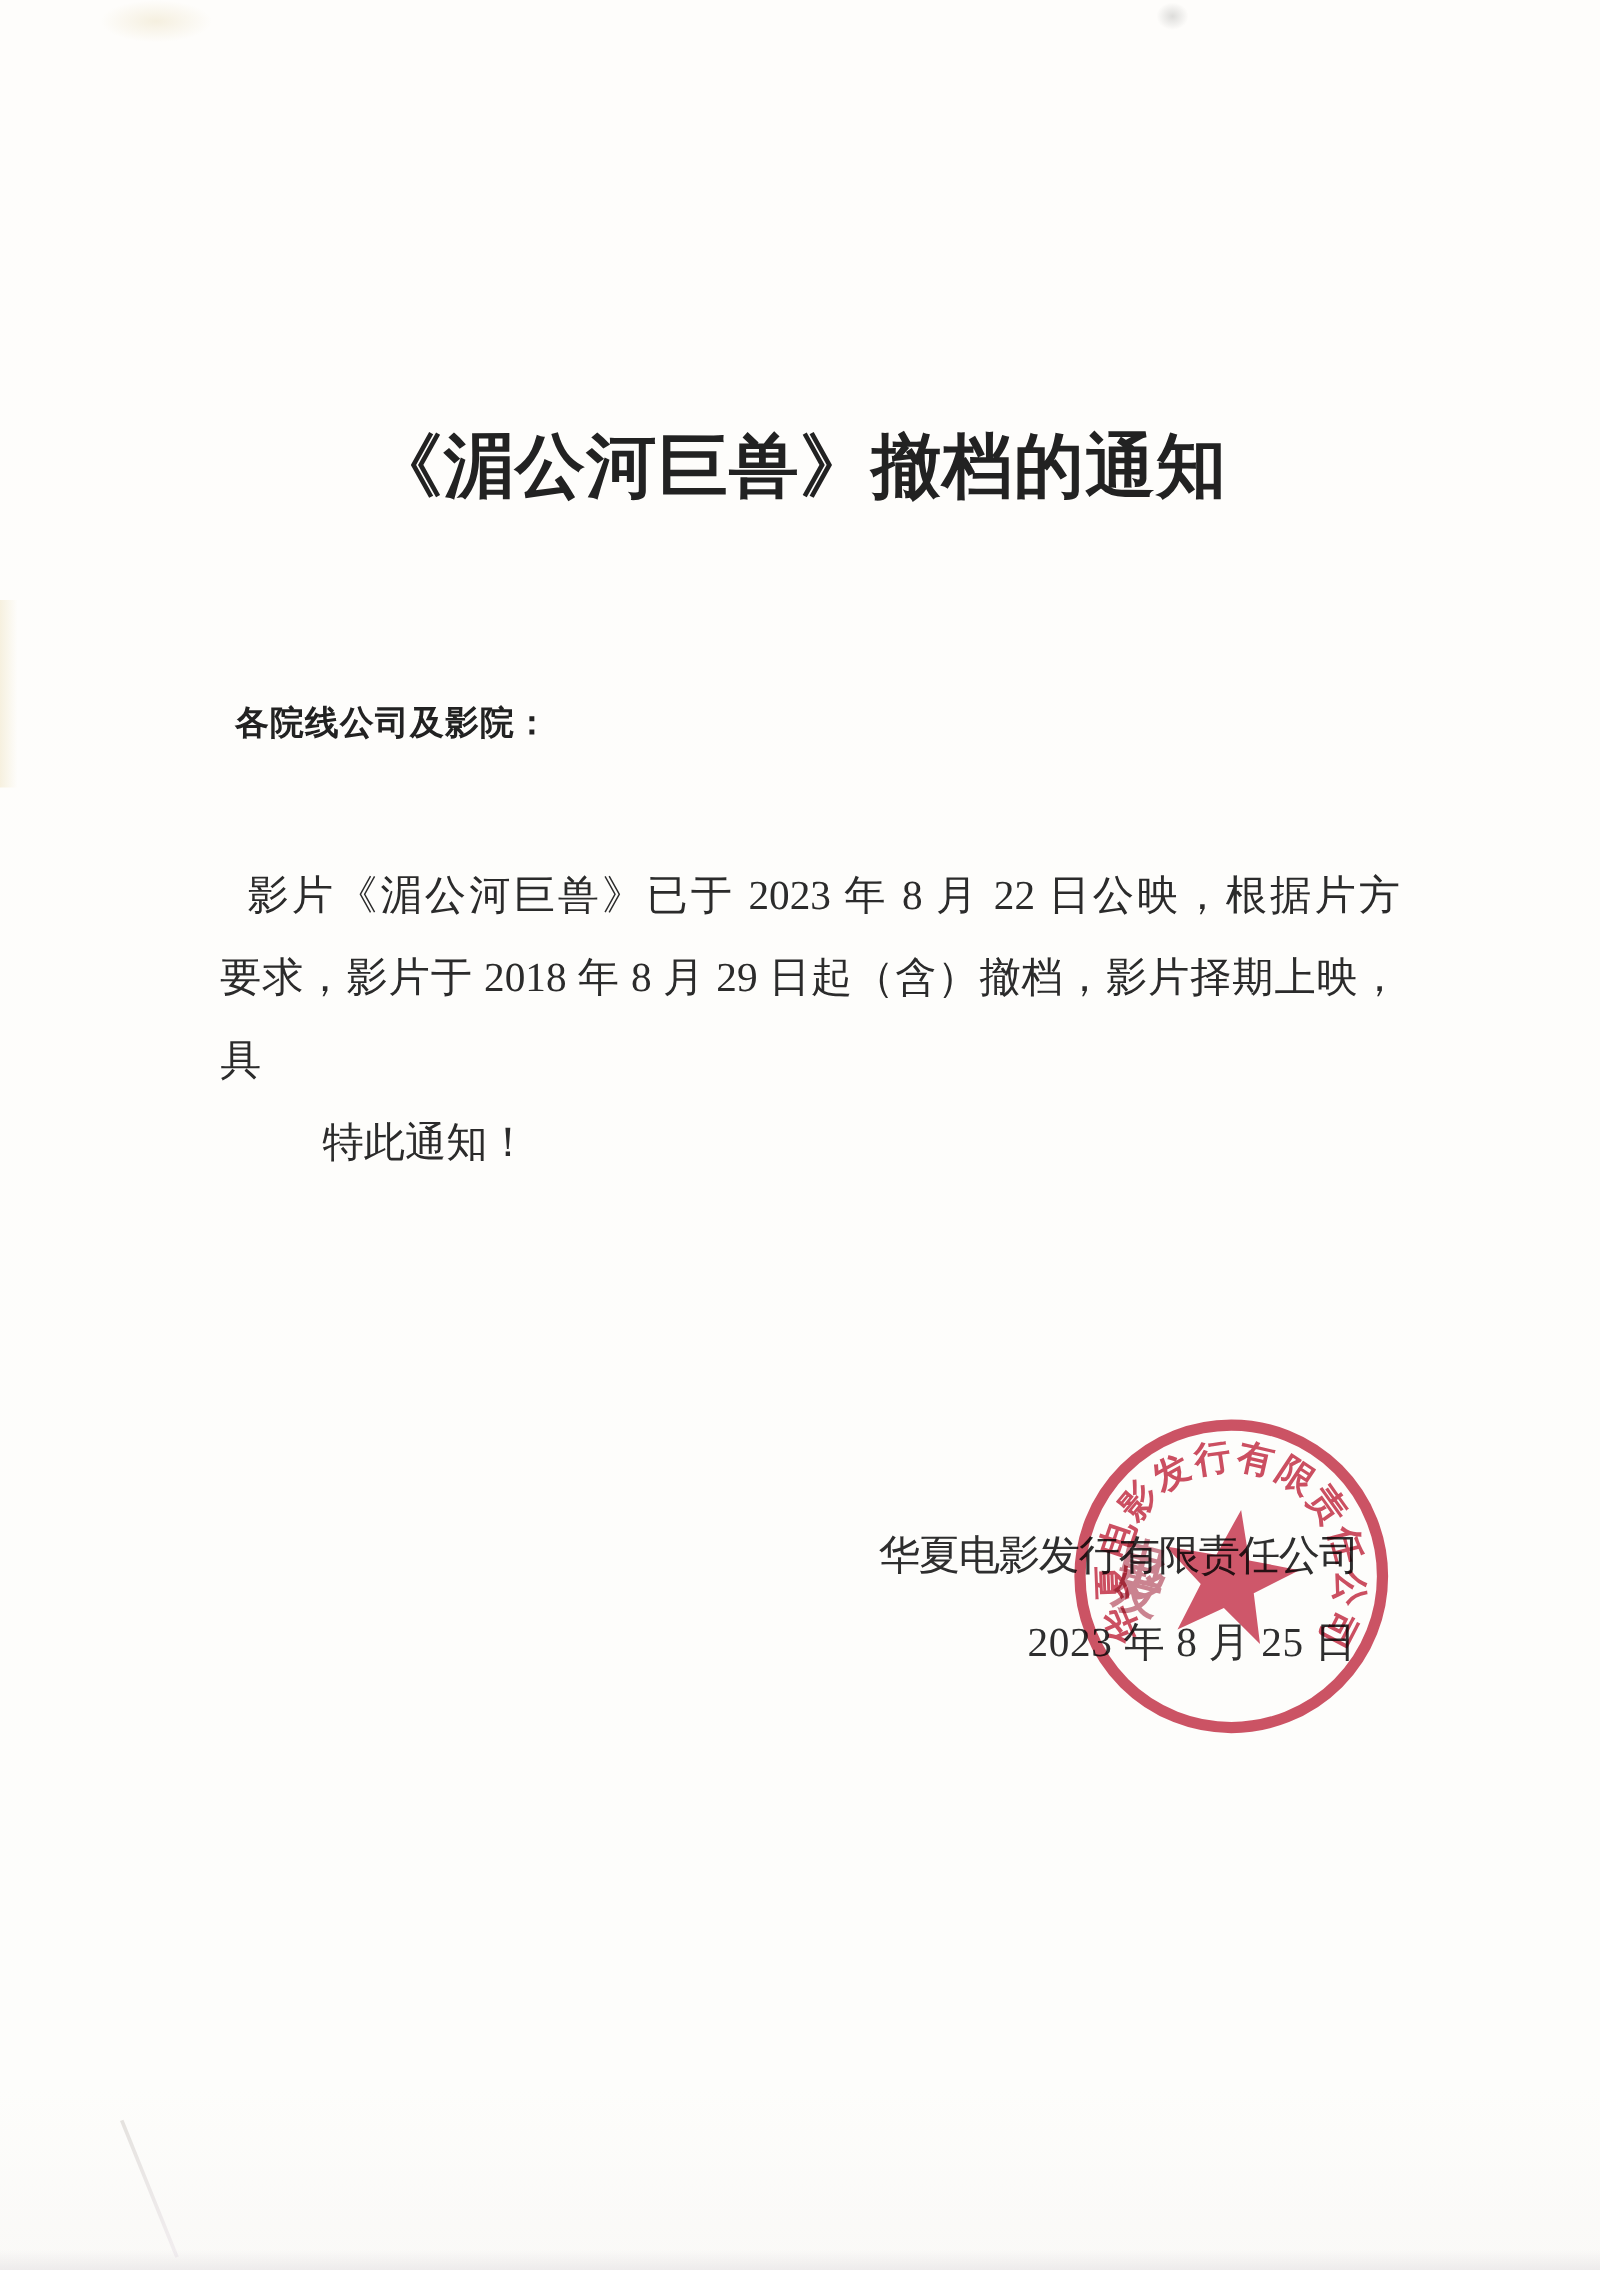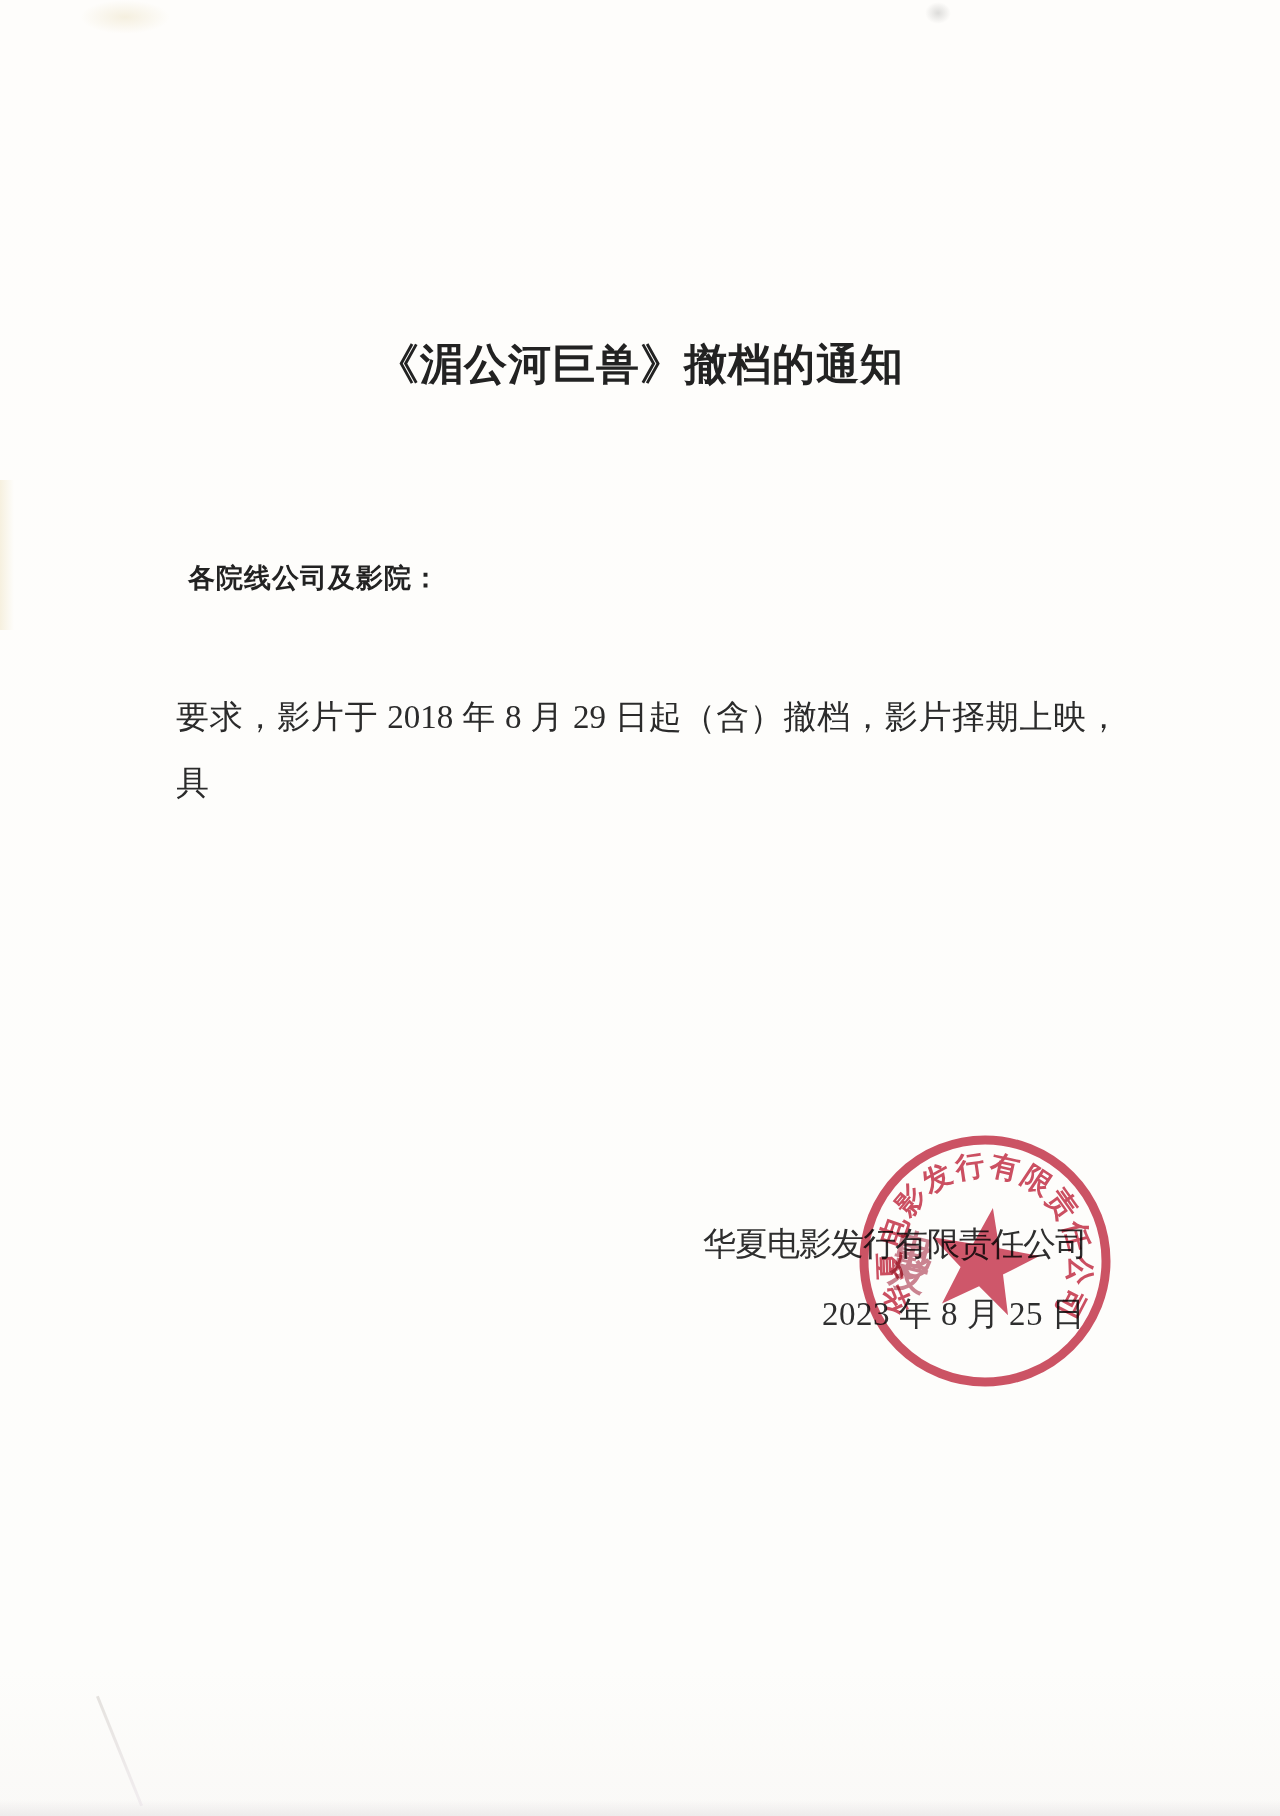--- a/index.html
+++ b/index.html
@@ -13,21 +13,21 @@
   }
   .page {
     position: absolute; inset: 0;
     background: linear-gradient(180deg, #fefdfb 0%, #fdfdfb 92%, #faf9f7 100%);
   }
   .title {
     position: absolute;
     top: 336px; left: 0; width: 100%;
     margin: 0;
     text-align: center;
-    font-size: 43px;
+    font-size: 56px;
     font-weight: bold;
     letter-spacing: 1px;
     color: #222;
   }
   .salutation {
     position: absolute;
     left: 188px; top: 560px;
     font-size: 27px;
     font-weight: bold;
     letter-spacing: 1px;
@@ -109,21 +109,23 @@
 </head>
 <body>
 
 <div class="page">
 
   <h1 class="title">《湄公河巨兽》撤档的通知</h1>
 
   <div class="salutation">各院线公司及影院：</div>
 
   <div class="body-block">
+    <div class="bline justify indent1">影片《湄公河巨兽》已于 2023 年 8 月 22 日公映，根据片方</div>
     <div class="bline justify">要求，影片于 2018 年 8 月 29 日起（含）撤档，影片择期上映，具</div>
+    <div class="bline indent2">特此通知！</div>
   </div>
 
   <div class="company">华夏电影发行有限责任公司</div>
 
   <div class="sigdate">2023 年 8 月 25 日</div>
 
   <div class="seal-ghost">电影发</div>
 
   <svg class="seal" viewBox="0 0 274 274" xmlns="http://www.w3.org/2000/svg" xmlns:xlink="http://www.w3.org/1999/xlink">
     <defs>

